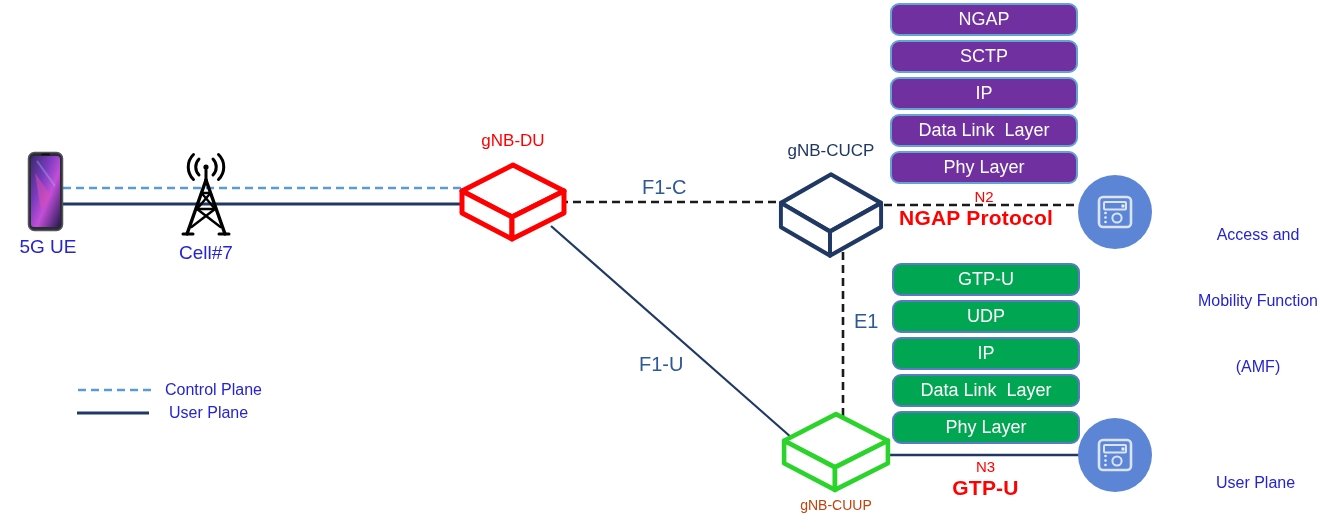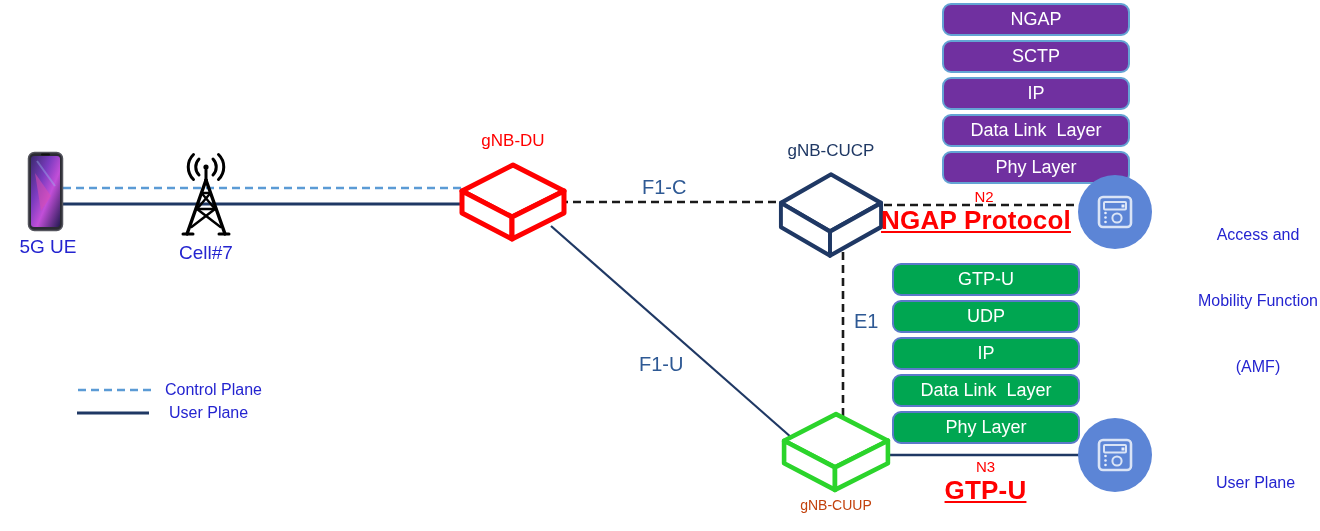--- a/index.html
+++ b/index.html
@@ -20,21 +20,21 @@
     height:33px;border-radius:9px;border:2px solid;
     color:#fff;font-size:18px;display:flex;align-items:center;justify-content:center;
     box-sizing:border-box;white-space:pre;
   }
   .layer.purple{background:#7030A0;border-color:#64A4D4;}
   .layer.green{background:#00A651;border-color:#5B79C9;}
   .nfcircle{
     width:74px;height:74px;border-radius:50%;background:#5C85D6;
     display:flex;align-items:center;justify-content:center;
   }
-  .proto{font-weight:bold;font-size:26px;letter-spacing:.2px;text-decoration:underline;}
+  .proto{font-weight:bold;font-size:21px;letter-spacing:.2px;}
 </style>
 </head>
 <body>
 
 <div id="canvas">
 
   <svg class="abs" style="left:0;top:0;" width="1320" height="531" viewBox="0 0 1320 531">
     <path d="M63 188 H462" stroke="#5B9BD5" stroke-width="2.6" stroke-dasharray="8 5" fill="none"></path>
     <path d="M63 204 H460" stroke="#1F3864" stroke-width="2.8" fill="none"></path>
     <path d="M560 202 H782" stroke="#1A1A1A" stroke-width="2.6" stroke-dasharray="8 5" fill="none"></path>
@@ -113,21 +113,21 @@
   <div class="abs lbl center" style="left:774px;top:497px;width:124px;font-size:14px;color:#c2410c;">gNB-CUUP</div>
 
   <div class="abs lbl linklbl" style="left:642px;top:176px;">F1-C</div>
   <div class="abs lbl linklbl" style="left:613px;top:353px;margin-left:26px;">F1-U</div>
   <div class="abs lbl linklbl" style="left:854px;top:310px;">E1</div>
   <div class="abs lbl red-txt center" style="left:884px;top:188px;width:200px;font-size:15px;">N2</div>
   <div class="abs lbl red-txt center proto" style="left:876px;top:206px;width:200px;">NGAP Protocol</div>
   <div class="abs lbl red-txt center" style="left:888px;top:458px;width:195px;font-size:15px;">N3</div>
   <div class="abs lbl red-txt center proto" style="left:888px;top:476px;width:195px;">GTP-U</div>
 
-  <div class="abs stack" style="left:942px;top:3px;">
+  <div class="abs stack" style="left:890px;top:3px;">
     <div class="layer purple">NGAP</div>
     <div class="layer purple">SCTP</div>
     <div class="layer purple">IP</div>
     <div class="layer purple">Data Link  Layer</div>
     <div class="layer purple">Phy Layer</div>
   </div>
 
   <div class="abs stack" style="left:892px;top:263px;">
     <div class="layer green">GTP-U</div>
     <div class="layer green">UDP</div>

